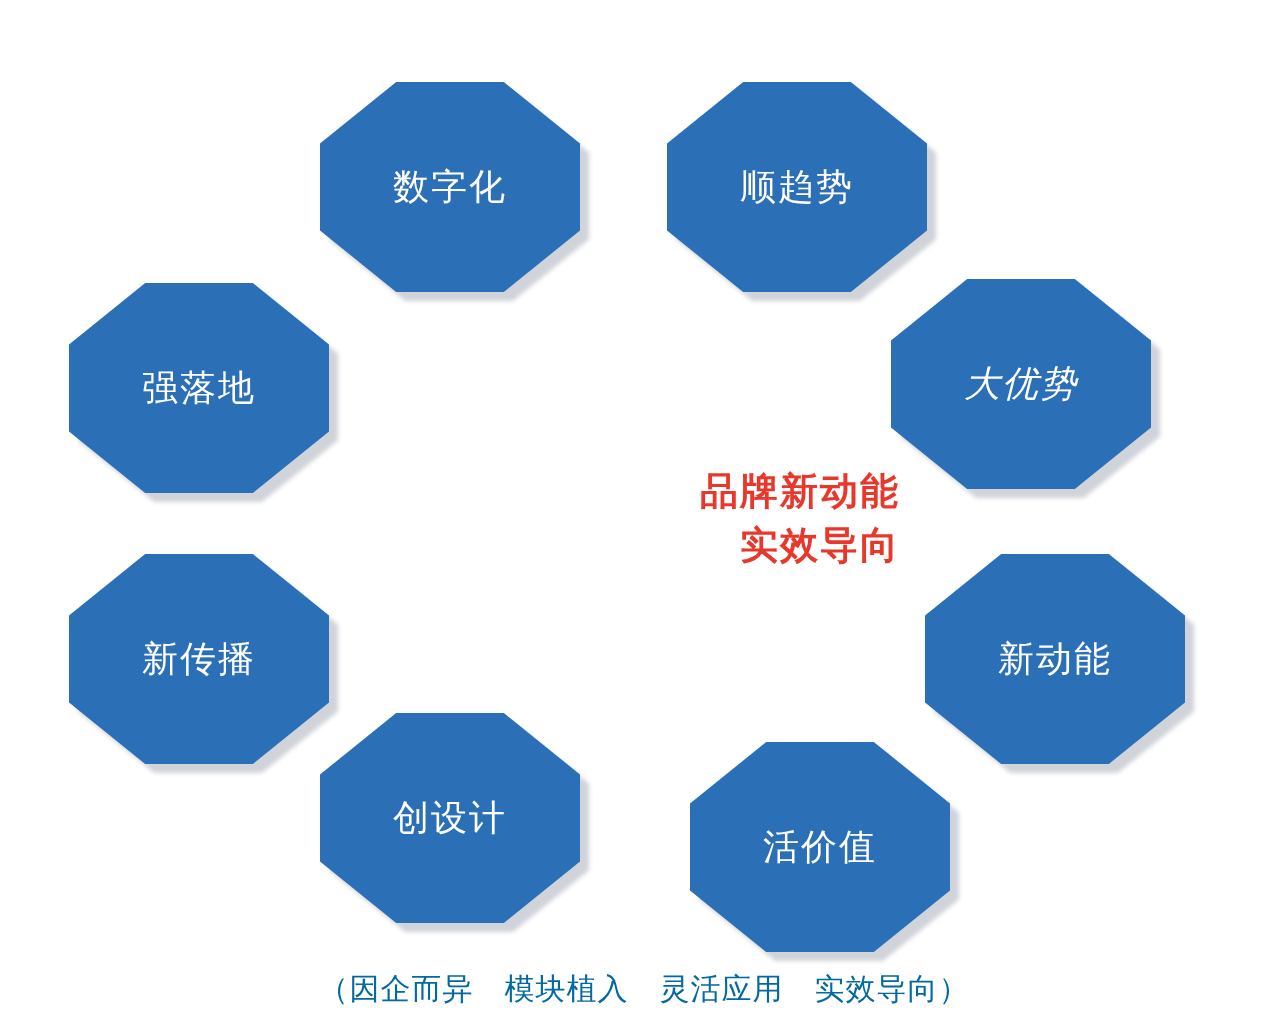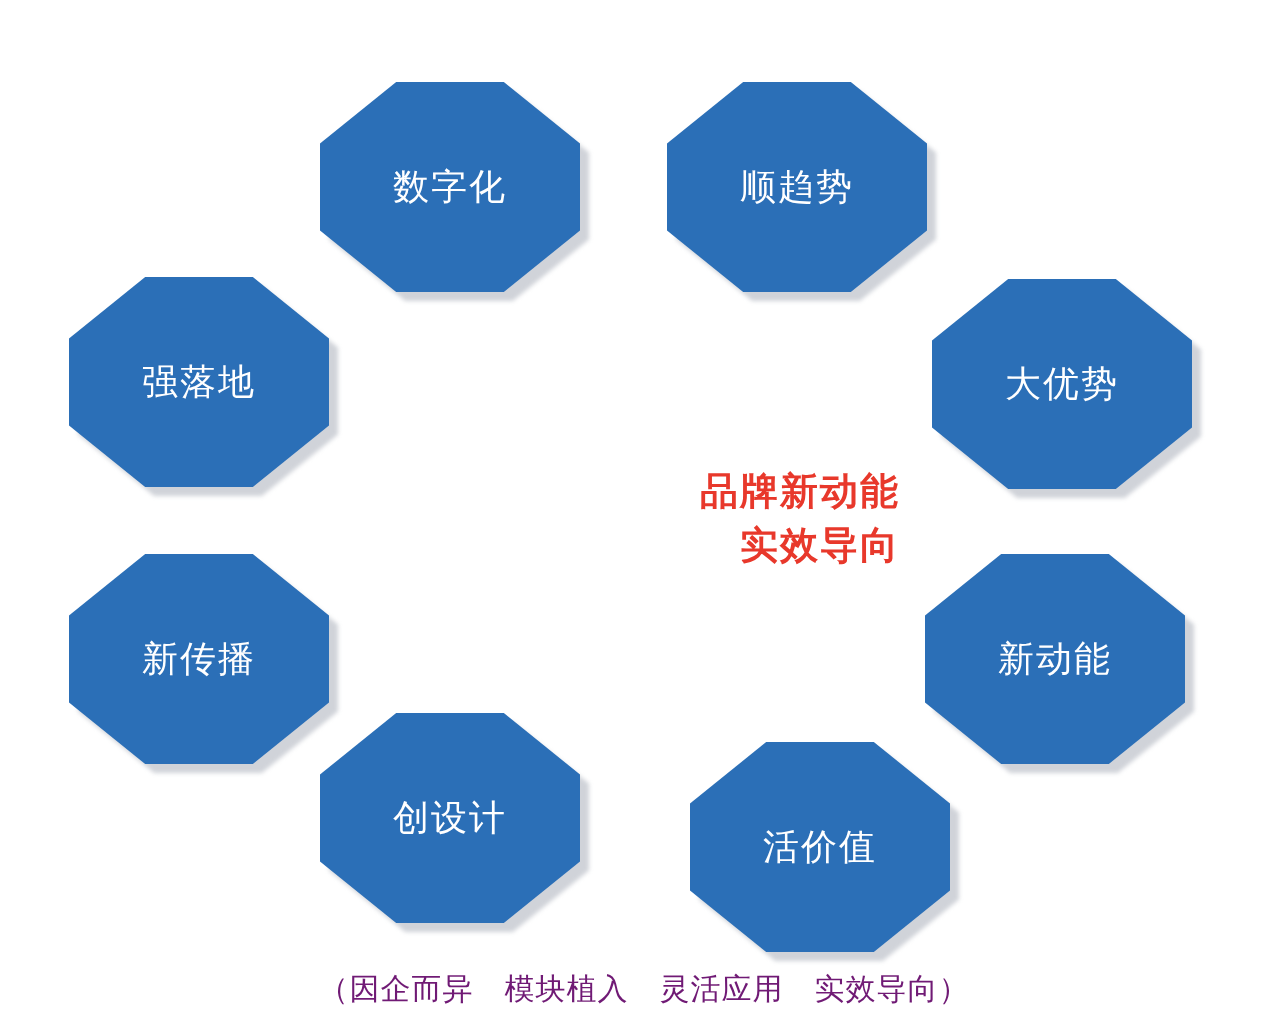--- a/index.html
+++ b/index.html
@@ -35,22 +35,22 @@
   .oct-label {
     color: #ffffff;
     font-size: 36px;
     letter-spacing: 2px;
     line-height: 1;
     user-select: none;
   }
   
   .pos-0 { left: 320px; top: 55px; }
   .pos-1 { left: 667px; top: 55px; font-family: Liberation Serif, serif; }
-  .pos-2 { left: 69px;  top: 250px; }
-  .pos-3 { left: 932px; top: 252px; }
+  .pos-2 { left: 69px;  top: 256px; }
+  .pos-3 { left: 891px; top: 252px; font-style: italic; }
   .pos-4 { left: 69px;  top: 527px; }
   .pos-5 { left: 925px; top: 527px; }
   .pos-6 { left: 320px; top: 686px; }
   .pos-7 { left: 667px; top: 715px; padding-left: 23px; }
 
   .center-title {
     position: absolute;
     left: 400px;
     top: 438px;
     width: 500px;
@@ -60,21 +60,21 @@
     line-height: 1.42;
     letter-spacing: 2px;
   }
   .footnote {
     position: absolute;
     left: 0;
     top: 942px;
     width: 1288px;
     text-align: center;
     font-size: 30px;
-    color: #701a75;
+    color: #0369a1;
     letter-spacing: 1px;
   }
 </style>
 </head>
 <body>
 
 <div class="canvas">
 
   <div class="oct-wrap pos-0">
     <div class="octagon">

